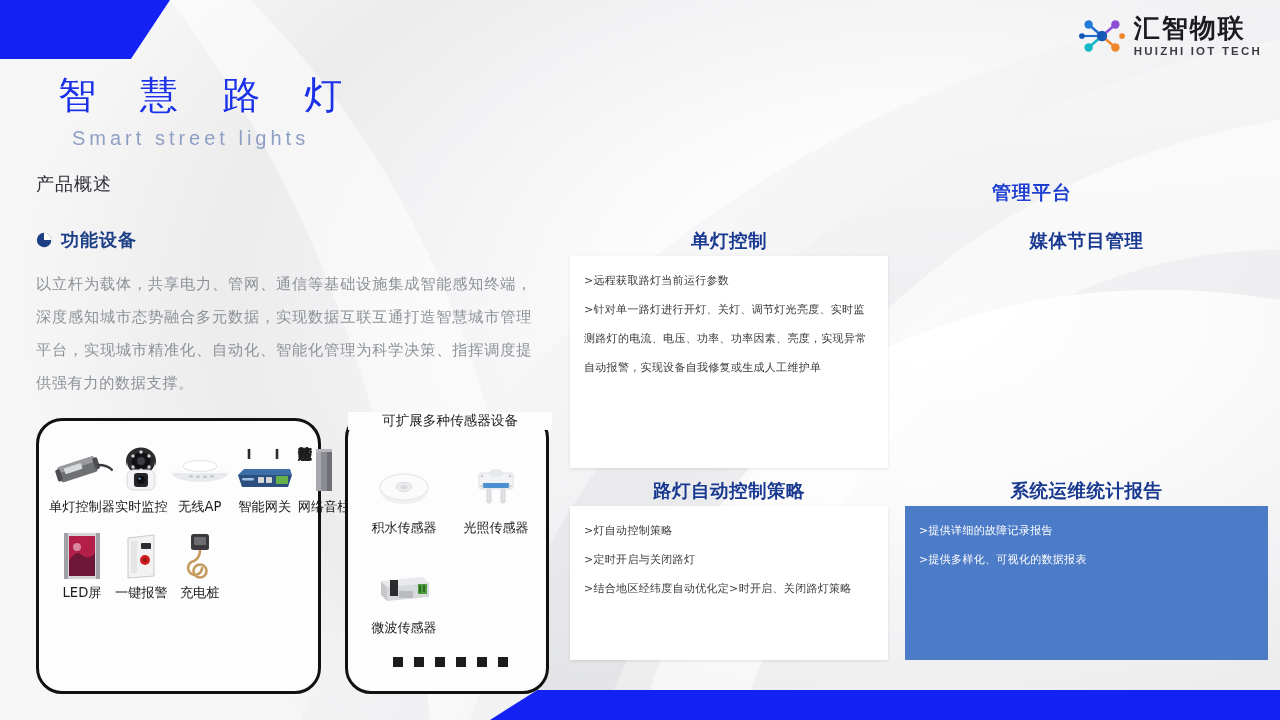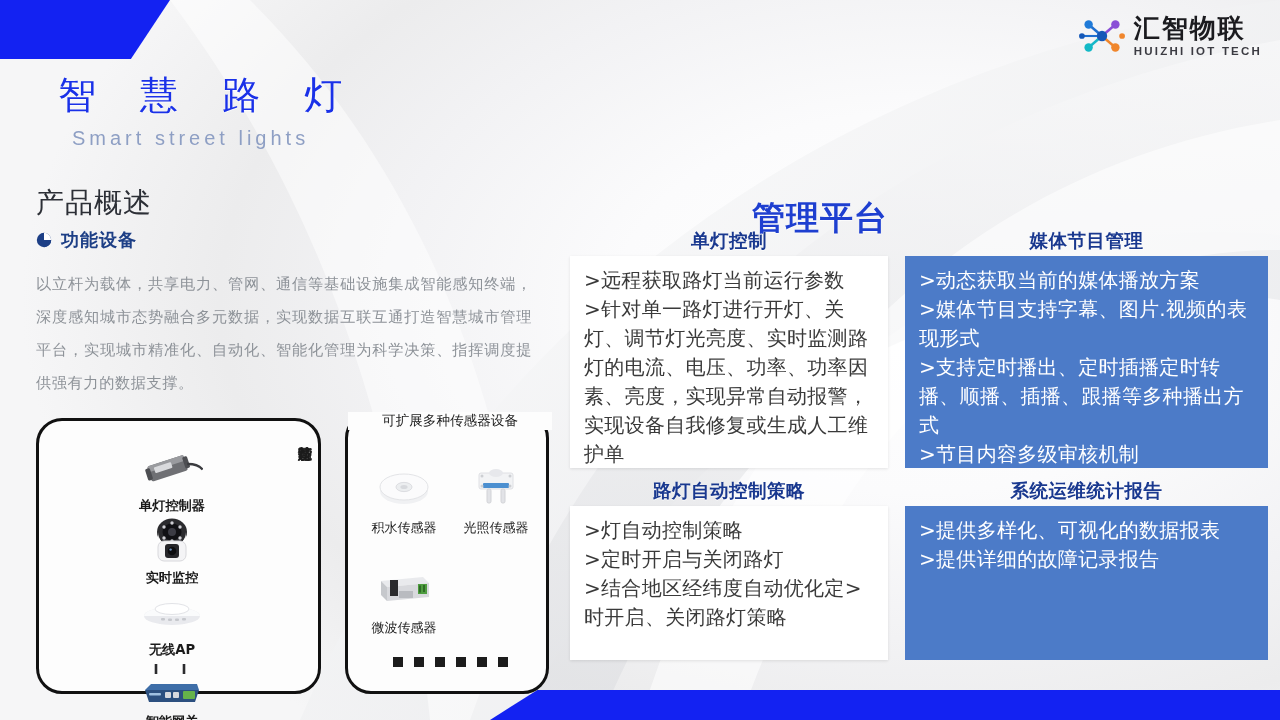--- a/index.html
+++ b/index.html
@@ -53,23 +53,22 @@
     font-family:"DejaVu Sans","Liberation Sans",sans-serif;
     text-shadow:0 1px 0 rgba(255,255,255,.7);
   }
   .sub-title{
     position:absolute;left:72px;top:127px;
     font-size:20px;color:#8e9fc4;letter-spacing:4px;font-weight:400;
     font-family:"Liberation Sans",sans-serif;
   }
   .sec-title{
     position:absolute;left:36px;top:172px;
-    font-size:28px;color:#2c2f36;font-weight:400;letter-spacing:1px;
+    font-size:18px;color:#2c2f36;font-weight:400;letter-spacing:1px;
     font-family:Liberation Mono, monospace;
-    margin-top:12px;
   }
   .feat-head{
     position:absolute;left:36px;top:228px;display:flex;align-items:center;gap:9px;
   }
   .pie-icon{width:16px;height:16px;flex:0 0 auto;}
   .feat-head-label{
     font-size:18px;color:#1d3f86;font-weight:700;letter-spacing:1px;
     font-family:"DejaVu Sans","Liberation Sans",sans-serif;
   }
   .overview{
@@ -93,22 +92,22 @@
     writing-mode:vertical-rl;text-orientation:upright;
     font-family:"DejaVu Sans","Liberation Sans",sans-serif;
   }
   .sensor-top-label{
     position:absolute;left:0;top:-3px;width:204px;text-align:center;
     font-size:13.6px;color:#1c1c1c;font-family:"DejaVu Sans","Liberation Sans",sans-serif;
     background:#fdfdfd;
   }
 
   .grid3{
-    position:absolute;left:10px;top:22px;width:246px;height:256px;
-    display:grid;grid-template-columns:repeat(1,1fr);grid-template-rows:repeat(3,1fr);font-weight:bold;
+    position:absolute;left:10px;top:10px;width:246px;height:256px;
+    display:grid;grid-template-columns:repeat(5,1fr);grid-template-rows:repeat(3,1fr);
   }
   .grid2{
     position:absolute;left:10px;top:22px;width:184px;height:200px;
     display:grid;grid-template-columns:repeat(2,1fr);grid-template-rows:repeat(2,1fr);
   }
   .devcell{display:flex;flex-direction:column;align-items:center;justify-content:flex-end;}
   .devart{height:52px;display:flex;align-items:center;justify-content:center;width:100%;}
   .devcap{
     font-size:13.2px;color:#1b1b1b;margin-top:2px;white-space:nowrap;
     font-family:"DejaVu Sans","Liberation Sans",sans-serif;
@@ -116,34 +115,34 @@
   .grid2 .devart{height:60px;}
   .grid2 .devcap{font-size:13px;}
   .sq-row{
     position:absolute;left:0;bottom:24px;width:204px;
     display:flex;justify-content:center;gap:11px;
   }
   .sq-row i{display:block;width:10px;height:10px;background:#1c1c1c;}
 
   
   .plat-title{
-    position:absolute;left:752px;top:196px;width:320px;text-align:left;
-    font-size:33px;font-weight:700;color:#1e3fd0;letter-spacing:1px;
+    position:absolute;left:752px;top:180px;width:320px;text-align:right;
+    font-size:19px;font-weight:700;color:#1e3fd0;letter-spacing:1px;
     font-family:"DejaVu Sans","Liberation Sans",sans-serif;
     text-shadow:0 1px 0 rgba(255,255,255,.65);
   }
   .pnl-head{
     position:absolute;text-align:center;font-size:18.5px;font-weight:700;
     color:var(--panel-head);letter-spacing:.5px;
     font-family:"DejaVu Sans","Liberation Sans",sans-serif;
     text-shadow:0 1px 0 rgba(255,255,255,.7);
   }
   .pnl{
     position:absolute;box-sizing:border-box;padding:10px 12px 10px 14px;
-    font-size:20px;line-height:29px;letter-spacing:.3px;
+    font-size:11px;line-height:29px;letter-spacing:.3px;
     font-family:"DejaVu Sans","Liberation Sans",sans-serif;
   }
   .pnl.white{background:#ffffff;color:#3a3a3a;box-shadow:0 1px 3px rgba(0,0,0,.10);}
   .pnl.blue{background:var(--panel-blue);color:#ffffff;}
   .pnl p{margin:0;}
 
   #head-single   {left:570px;top:228px;width:318px;}
   #pnl-single    {left:570px;top:256px;width:318px;height:212px;}
   #head-media    {left:905px;top:228px;width:363px;}
   #pnl-media     {left:905px;top:256px;width:363px;height:212px;}
@@ -404,33 +403,27 @@
 
   <div class="plat-title">管理平台</div>
 
   <div class="pnl-head" id="head-single">单灯控制</div>
   <div class="pnl white" id="pnl-single">
     <p>&gt;远程获取路灯当前运行参数</p>
     <p>&gt;针对单一路灯进行开灯、关灯、调节灯光亮度、实时监测路灯的电流、电压、功率、功率因素、亮度，实现异常自动报警，实现设备自我修复或生成人工维护单</p>
   </div>
 
   <div class="pnl-head" id="head-media">媒体节目管理</div>
-  <div class="pnl blue" id="pnl-media">
-    <p>&gt;动态获取当前的媒体播放方案</p>
-    <p>&gt;媒体节目支持字幕、图片.视频的表现形式</p>
-    <p>&gt;支持定时播出、定时插播定时转播、顺播、插播、跟播等多种播出方式</p>
-    <p>&gt;节目内容多级审核机制</p>
-  </div>
 
   <div class="pnl-head" id="head-strategy">路灯自动控制策略</div>
   <div class="pnl white" id="pnl-strategy">
     <p>&gt;灯自动控制策略</p>
     <p>&gt;定时开启与关闭路灯</p>
     <p>&gt;结合地区经纬度自动优化定&gt;时开启、关闭路灯策略</p>
   </div>
 
   <div class="pnl-head" id="head-report">系统运维统计报告</div>
   <div class="pnl blue" id="pnl-report">
+    <p>&gt;提供详细的故障记录报告</p>
     <p>&gt;提供多样化、可视化的数据报表</p>
-    <p>&gt;提供详细的故障记录报告</p>
   </div>
 
 </div>
 
 </body></html>

